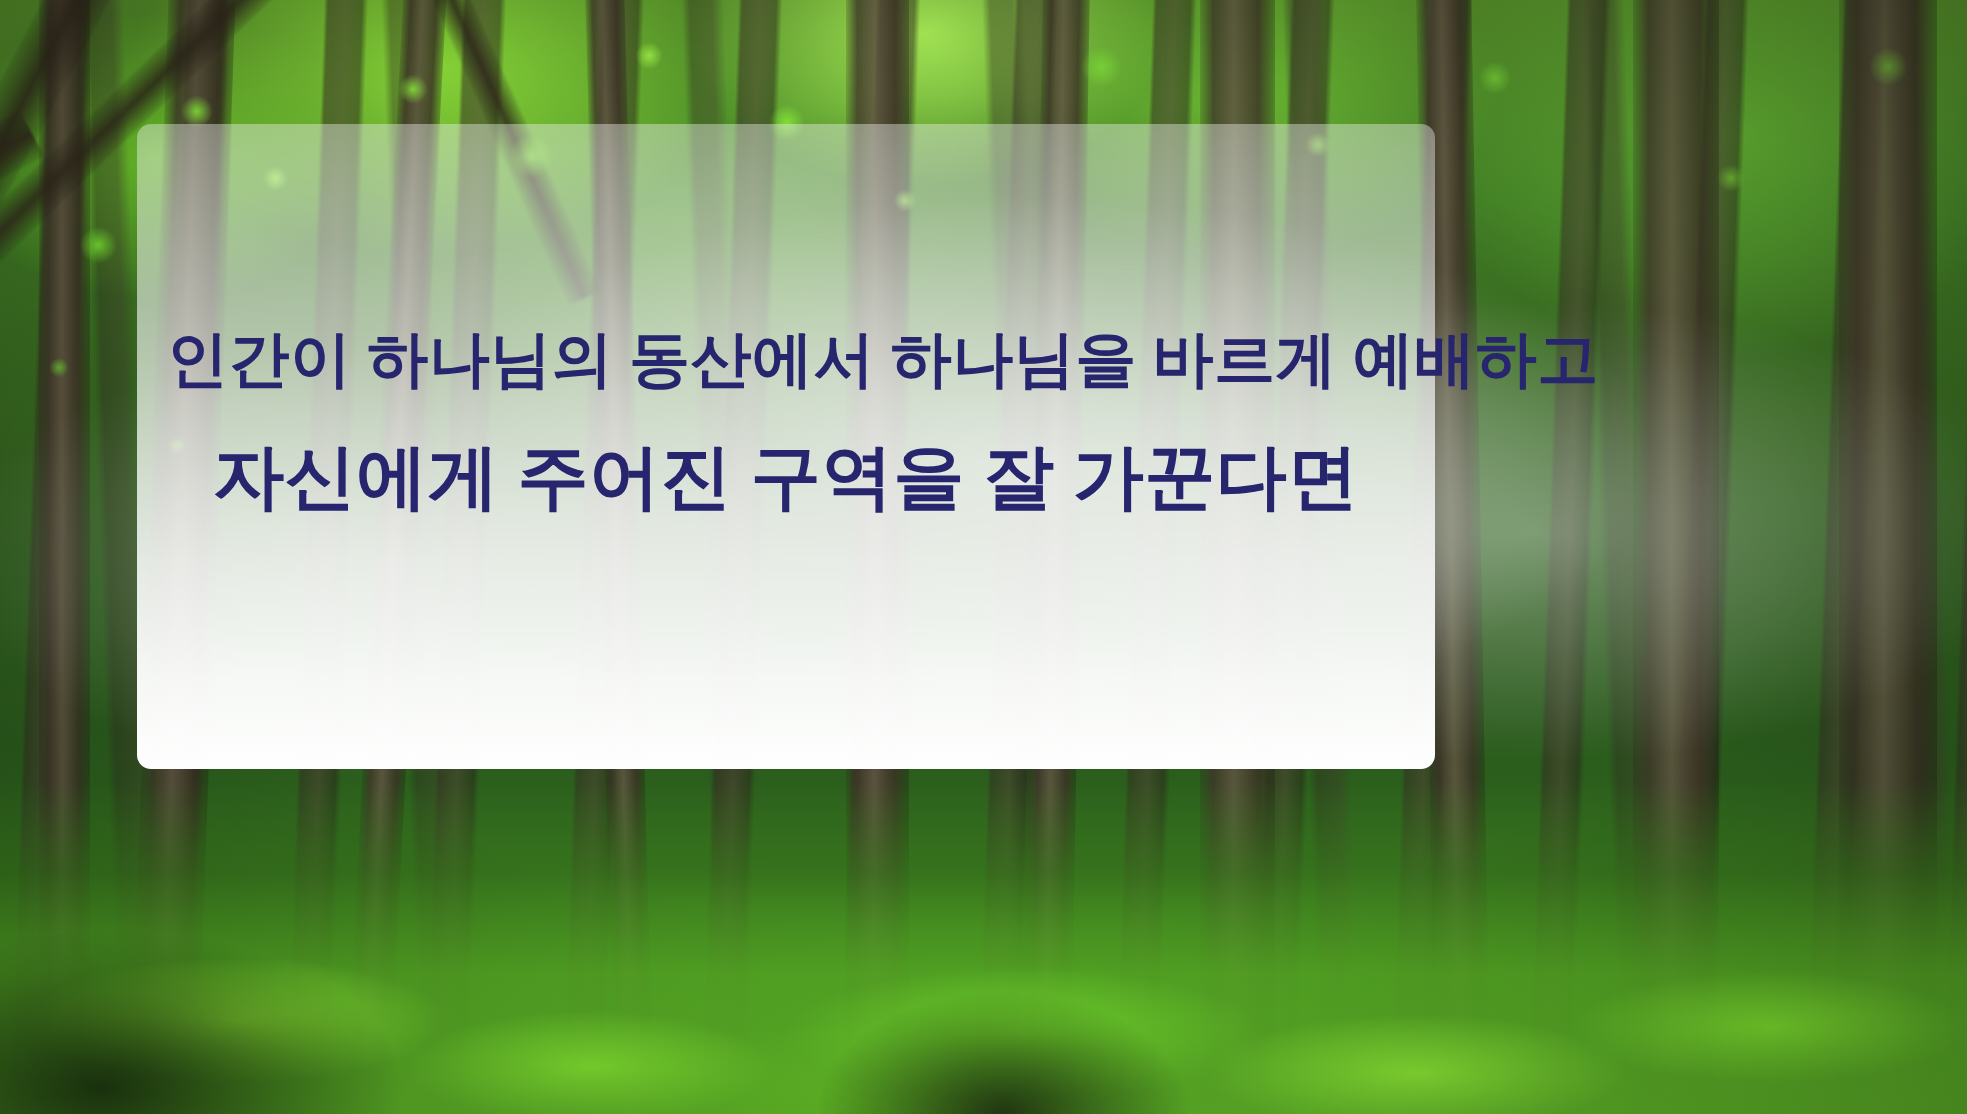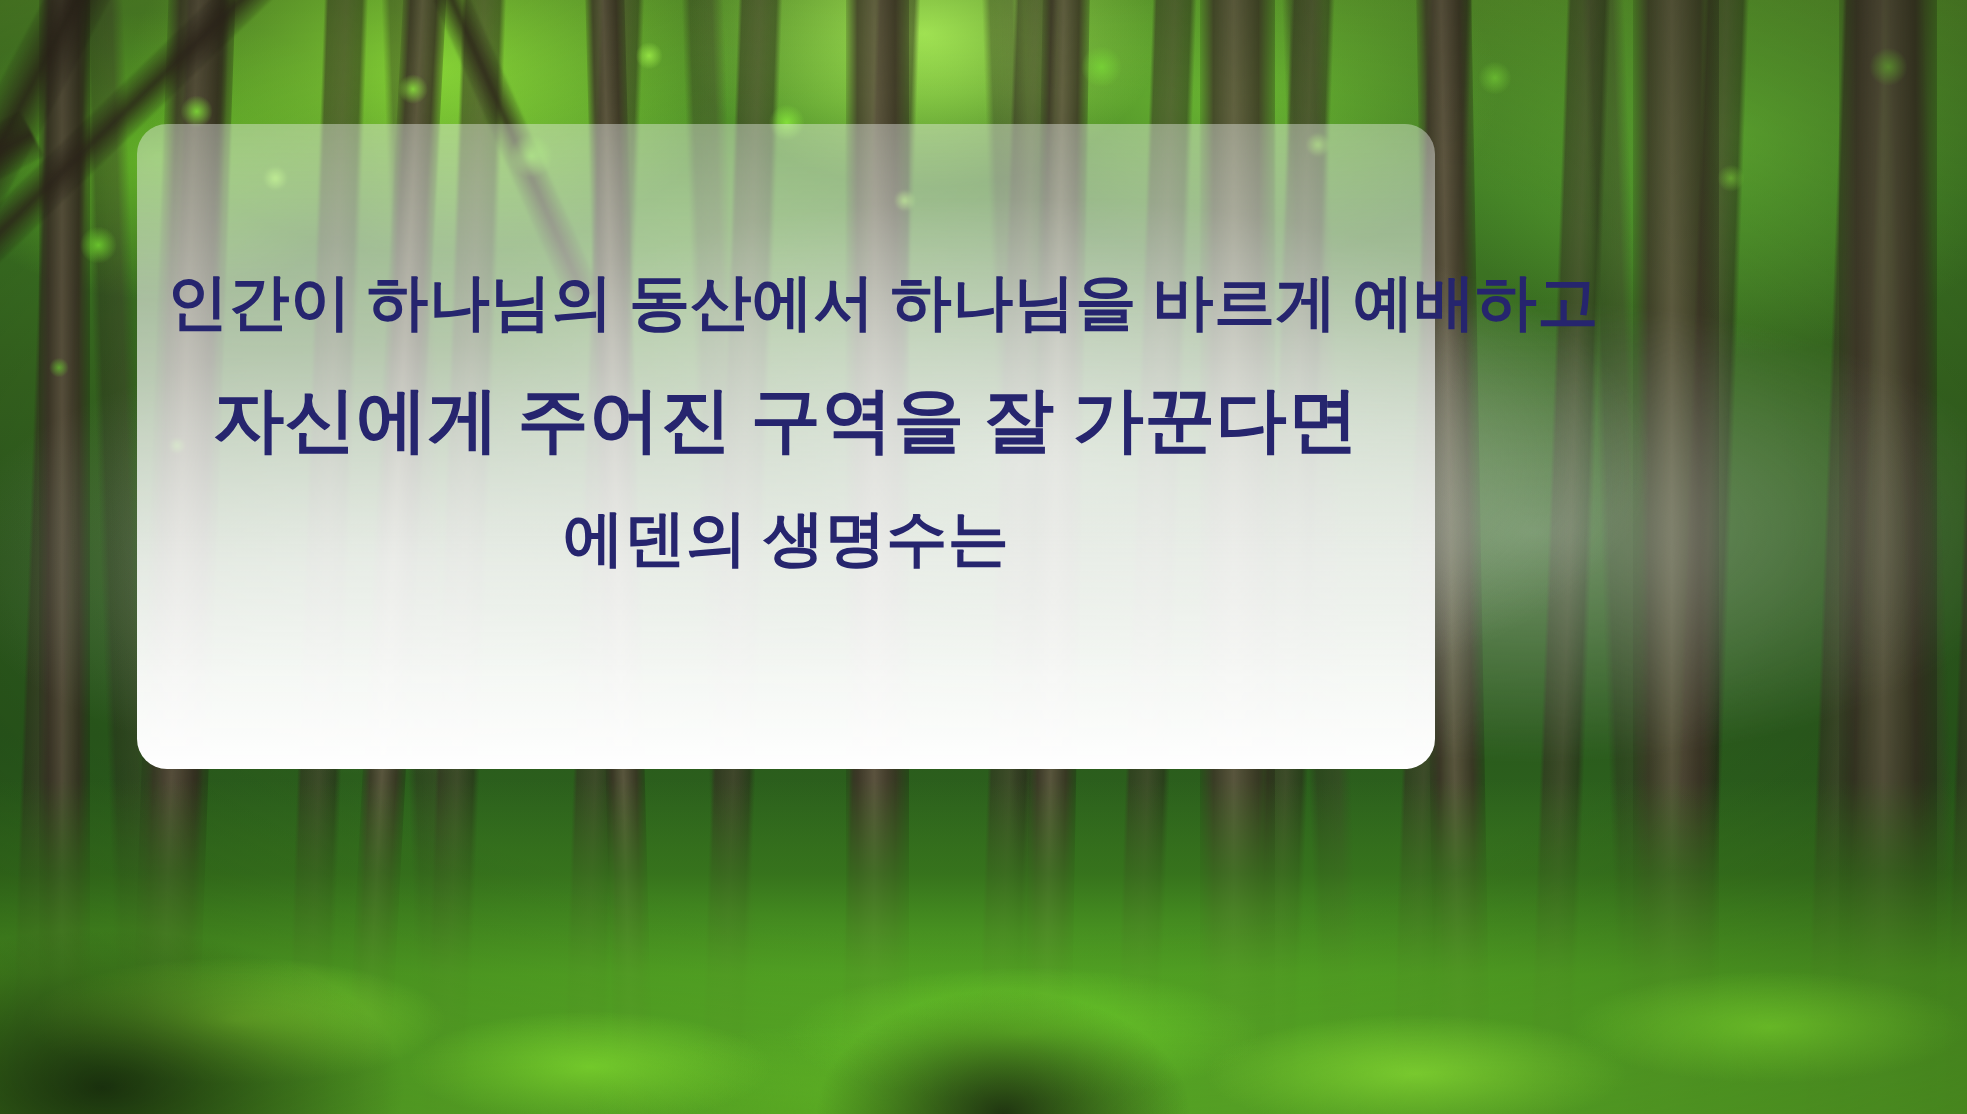--- a/index.html
+++ b/index.html
@@ -159,21 +159,21 @@
     background: radial-gradient(ellipse 78% 72% at 50% 46%, rgba(0,0,0,0) 52%, rgba(0,0,0,.30) 100%);
   }
 
   
   .card {
     position: absolute;
     left: 137px;
     top: 124px;
     width: 1298px;
     height: 645px;
-    border-radius: 30px;
+    border-radius: 14px;
     background: linear-gradient(180deg,
         rgba(238,241,238,.42) 0%,
         rgba(240,243,240,.58) 22%,
         rgba(246,248,246,.74) 46%,
         rgba(250,251,250,.88) 68%,
         rgba(253,254,253,.96) 86%,
         rgba(255,255,255,1) 100%);
     backdrop-filter: blur(1px);
     box-sizing: border-box;
     display: flex;
@@ -225,16 +225,15 @@
     <div class="haze"></div>
     <div class="floor"></div>
     <div class="floor-dark-l"></div>
     <div class="stump"></div>
     <div class="vignette"></div>
   </div>
 
   <div class="card">
     <div class="verse-line l1">인간이 하나님의 동산에서 하나님을 바르게 예배하고</div>
     <div class="verse-line l2">자신에게 주어진 구역을 잘 가꾼다면</div>
-    <div class="verse-line l3">에덴의 생명수는</div>
   </div>
 
 </div>
 
 </body></html>

